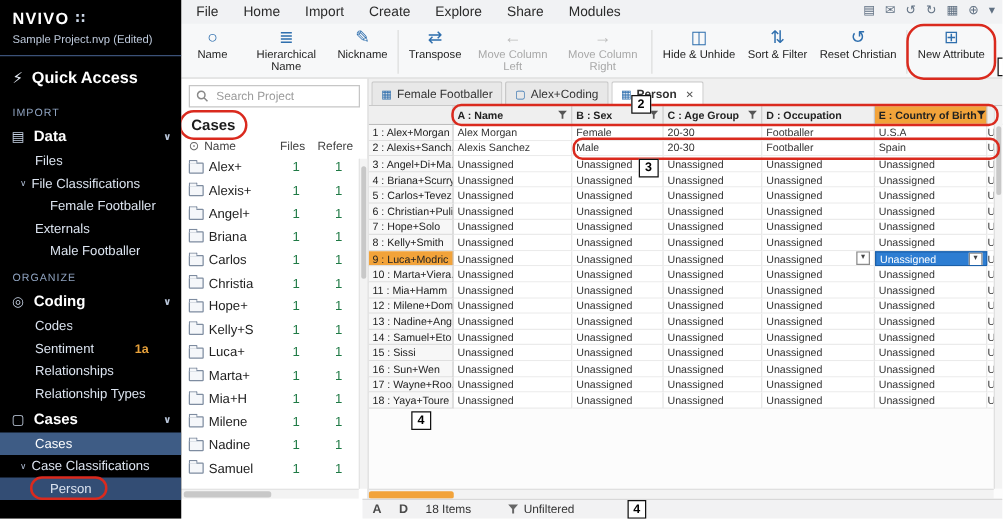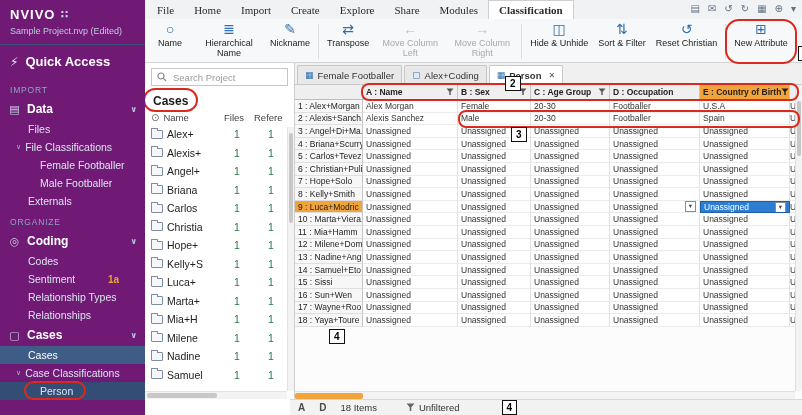--- a/index.html
+++ b/index.html
@@ -1,20 +1,20 @@
 <!DOCTYPE html>
 <html><head>
 <meta charset="utf-8">
 <style>
   html,body{margin:0;padding:0;}
   body{width:802px;height:415px;position:relative;overflow:hidden;background:#fff;
        font-family:"Liberation Sans","DejaVu Sans",sans-serif;}
 
   
-  .sidebar{position:absolute;left:0;top:0;width:145px;height:415px;background:#701a75;color:#E9EEF5;z-index:2;overflow:hidden;}
+  .sidebar{position:absolute;left:0;top:0;width:145px;height:415px;background:#000000;color:#E9EEF5;z-index:2;overflow:hidden;}
   .logo-row{padding:7px 10px 2px;font-size:13px;font-weight:bold;letter-spacing:1px;display:flex;align-items:center;gap:5px;color:#fff;}
   .logo-dots{font-size:11px;color:#CBD6E6;}
   .project-name{padding:2px 10px 8px;font-size:9px;color:#BFCBDD;border-bottom:1px solid #3B5177;}
   .qa-row{display:flex;align-items:center;gap:7px;padding:9px 10px;font-size:13px;font-weight:bold;color:#fff;}
   .qa-icon{font-size:12px;color:#E8EEF7;}
   .side-sec-header{padding:7px 10px 3px;font-size:8.5px;letter-spacing:.8px;color:#8FA3C0;}
   .side-group{display:flex;align-items:center;gap:6px;padding:4px 8px;font-size:12px;font-weight:bold;color:#fff;cursor:default;}
   .g-glyph{font-size:11px;color:#C6D2E4;width:13px;text-align:center;}
   .g-chev{margin-left:auto;font-size:8px;color:#B9C6DA;}
   .side-item{display:flex;align-items:center;padding:2.5px 8px;font-size:10.5px;color:#DCE4F0;position:relative;height:13px;cursor:default;}
@@ -26,21 +26,21 @@
   .i-chev{font-size:7px;margin-right:4px;color:#ABB9CF;}
   .i-label{overflow:hidden;white-space:nowrap;}
   .side-badge{margin-left:auto;color:#E8A23B;font-weight:bold;font-size:10px;padding-right:18px;}
   .oval-person{left:24px;top:-1px;width:58px;height:15px;border-radius:9px;}
 
   
   .main{position:absolute;left:145px;top:0;right:0;bottom:0;}
 
   
   .ribbon{position:relative;height:63px;background:#F7F8F9;border-bottom:1px solid #D4D4D4;box-sizing:border-box;}
-  .ribbon-tabs{display:flex;height:19px;align-items:stretch;padding-left:2px;background:#F1F2F4;font-size:11px;color:#2b2b2b;font-family:Liberation Serif, serif;}
+  .ribbon-tabs{display:flex;height:19px;align-items:stretch;padding-left:2px;background:#F1F2F4;font-size:11px;color:#2b2b2b;}
   .ribbon-tab{padding:0 10px;display:flex;align-items:center;cursor:default;}
   .ribbon-tab.active{background:#fff;border:1px solid #CFCFCF;border-bottom:none;font-weight:bold;}
   .quick-icons{position:absolute;top:3px;right:6px;display:flex;gap:8px;font-size:10px;color:#607082;}
   .qicon{cursor:default;}
   .ribbon-body{display:flex;align-items:stretch;height:43px;padding:1px 2px;}
   .rbtn{position:relative;display:flex;flex-direction:column;align-items:center;padding:2px 5px 0;font-size:9px;line-height:1.1;text-align:center;color:#222;max-width:62px;min-width:36px;cursor:default;}
   .rglyph{font-size:14px;height:17px;color:#2F6FAE;}
   .rbtn.disabled{color:#A8A8A8;}
   .rbtn.disabled .rglyph{color:#BDBDBD;}
   .rsep{width:1px;background:#DDD;margin:4px 3px;}
@@ -144,44 +144,44 @@
       <div class="side-item ind1">
         <span class="i-label">Files</span>
       </div>
       <div class="side-item ind0">
         <span class="i-chev">∨</span>
         <span class="i-label">File Classifications</span>
       </div>
       <div class="side-item ind2">
         <span class="i-label">Female Footballer</span>
       </div>
+      <div class="side-item ind1">
+        <span class="i-label">Externals</span>
+      </div>
       <div class="side-item ind2">
         <span class="i-label">Male Footballer</span>
-      </div>
-      <div class="side-item ind1">
-        <span class="i-label">Externals</span>
       </div>
       <div class="side-sec-header">ORGANIZE</div>
       <div class="side-group">
         <span class="g-glyph">◎</span>
         <span class="g-label">Coding</span>
         <span class="g-chev">∨</span>
       </div>
       <div class="side-item ind1">
         <span class="i-label">Codes</span>
       </div>
       <div class="side-item ind1">
         <span class="i-label">Sentiment</span>
         <span class="side-badge">1a</span>
       </div>
       <div class="side-item ind1">
+        <span class="i-label">Relationships</span>
+      </div>
+      <div class="side-item ind1">
         <span class="i-label">Relationship Types</span>
-      </div>
-      <div class="side-item ind1">
-        <span class="i-label">Relationships</span>
       </div>
       <div class="side-group">
         <span class="g-glyph">▢</span>
         <span class="g-label">Cases</span>
         <span class="g-chev">∨</span>
       </div>
       <div class="side-item ind1 selected">
         <span class="i-label">Cases</span>
       </div>
       <div class="side-item ind0">
@@ -199,21 +199,20 @@
 
   <div class="ribbon">
     <div class="ribbon-tabs">
         <div class="ribbon-tab">File</div>
         <div class="ribbon-tab">Home</div>
         <div class="ribbon-tab">Import</div>
         <div class="ribbon-tab">Create</div>
         <div class="ribbon-tab">Explore</div>
         <div class="ribbon-tab">Share</div>
         <div class="ribbon-tab">Modules</div>
-        <div class="ribbon-tab active">Classification</div>
       </div>
     <div class="quick-icons">
         <span class="qicon">▤</span>
         <span class="qicon">✉</span>
         <span class="qicon">↺</span>
         <span class="qicon">↻</span>
         <span class="qicon">▦</span>
         <span class="qicon">⊕</span>
         <span class="qicon">▾</span>
       </div>

